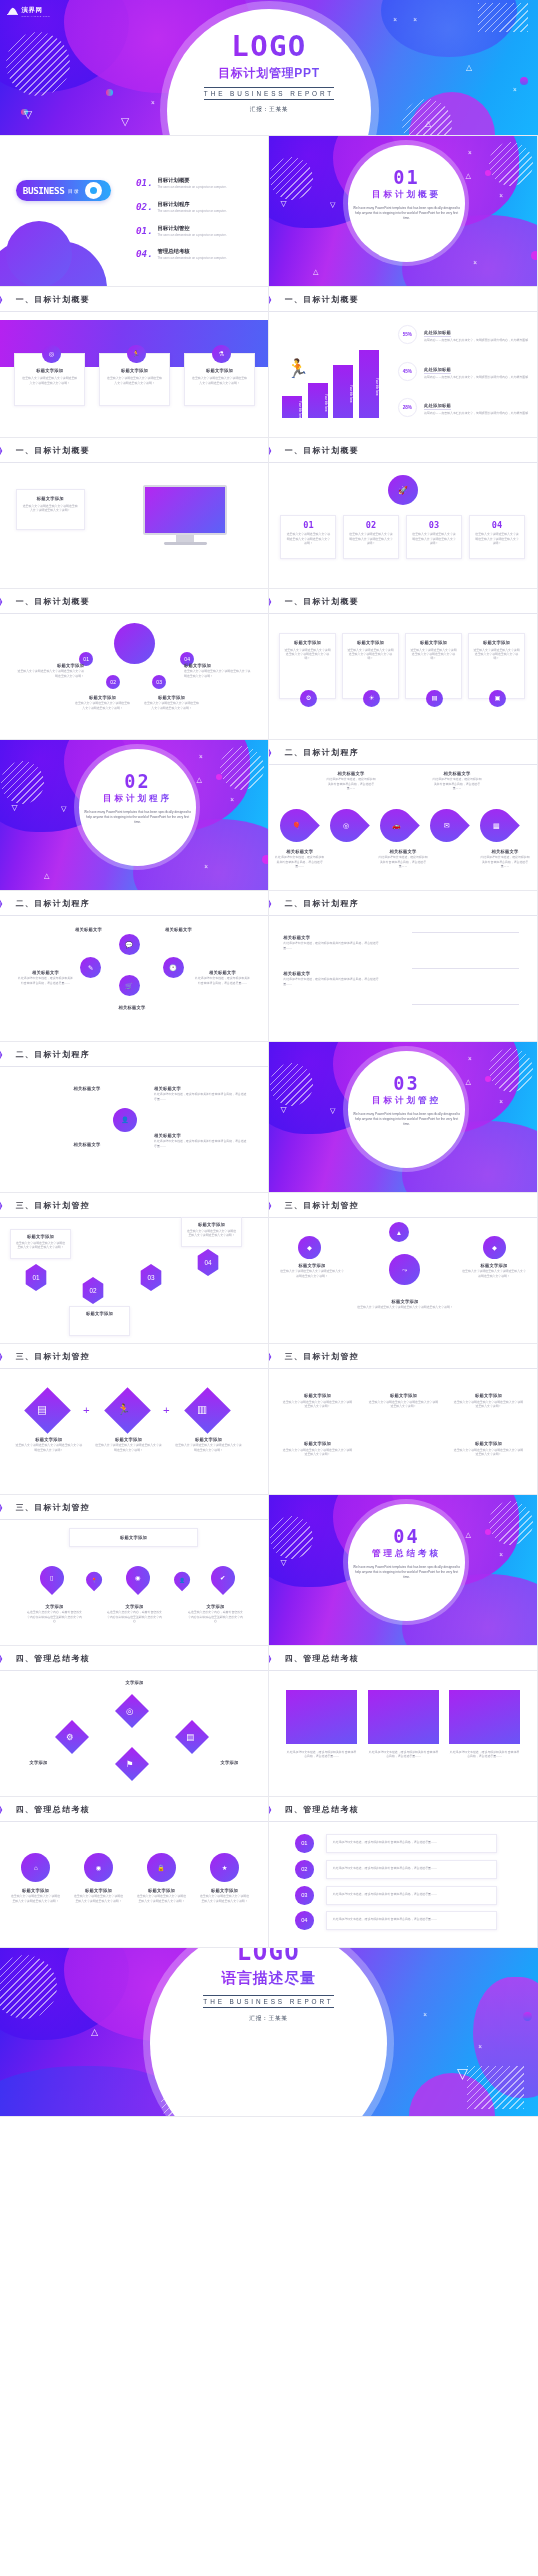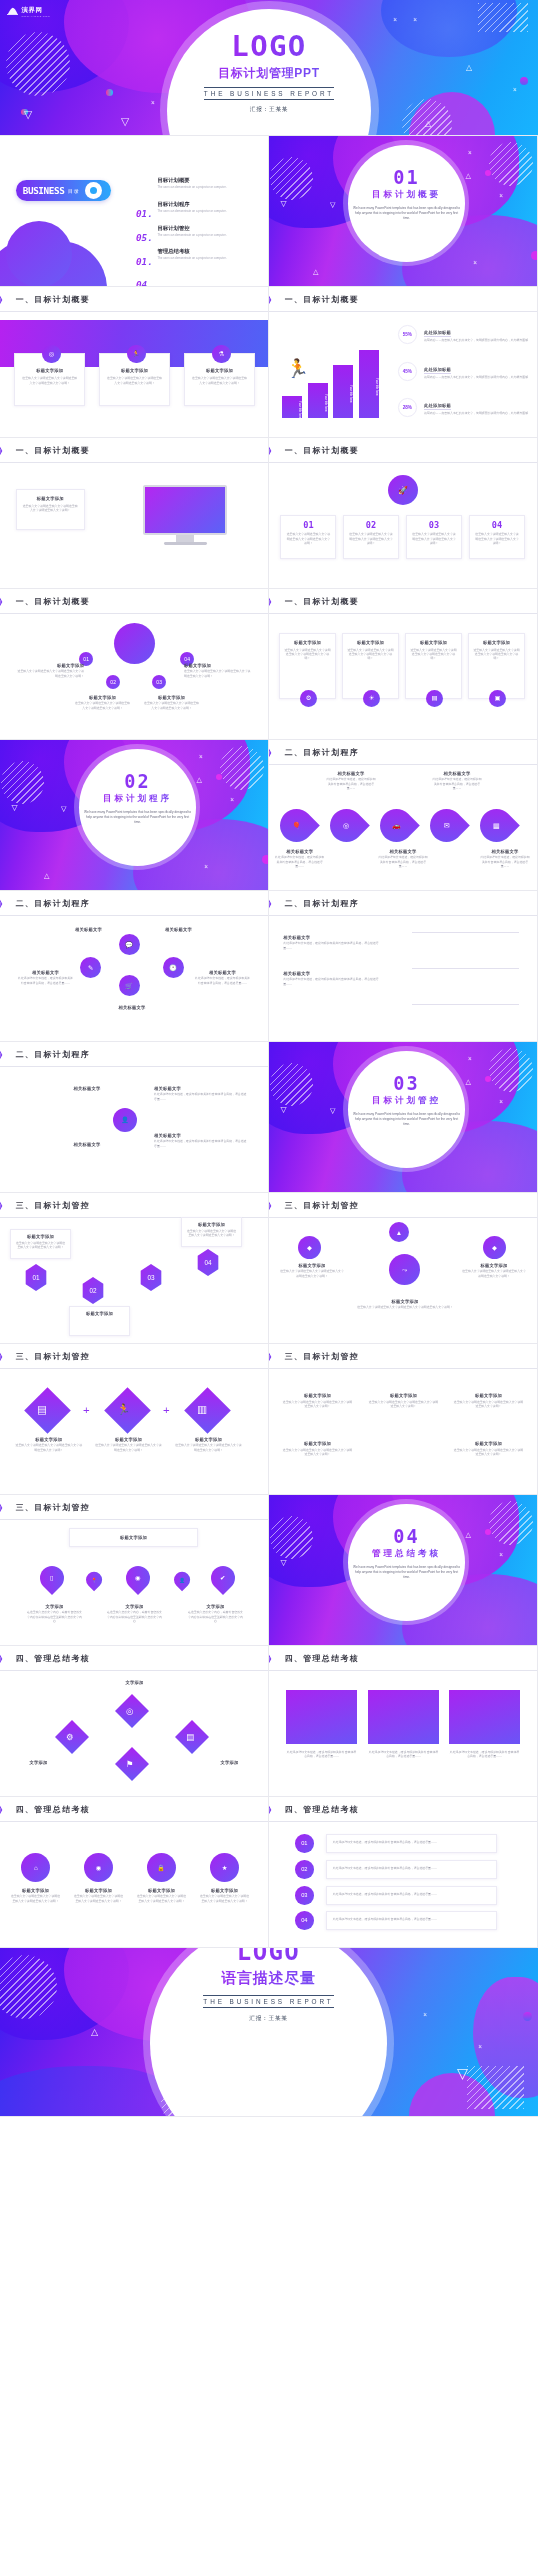--- a/index.html
+++ b/index.html
@@ -129,21 +129,21 @@
     display:flex; align-items:center; padding-left:7.1px;
     box-shadow:0 1.4px 4.3px rgba(70,60,200,.25);
   }
   .contents-en { font-family:"DejaVu Sans Mono", monospace; color:#fff; font-size:9.3px; font-weight:700; letter-spacing:-0.4px; }
   .contents-cn { color:#fff; font-size:5px; margin-left:3.6px; letter-spacing:0.7px; }
   .eye { width:17px; height:17px; border-radius:50%; background:#fff; margin-left:5.7px; display:flex; align-items:center; justify-content:center; }
   .eye i { display:block; width:7.1px; height:7.1px; border-radius:50%; background:#2aa8fb; }
 
   .toc-row { position:absolute; left:136px; display:flex; align-items:flex-start; }
   .toc-num { font-family:"DejaVu Sans Mono", monospace; font-style:italic; font-weight:700; font-size:9.3px;
-    background:linear-gradient(90deg,#a31ff0,#5f5cf6); -webkit-background-clip:text; background-clip:text; color:transparent; width:21.4px;margin-top:31px; }
+    background:linear-gradient(90deg,#a31ff0,#5f5cf6); -webkit-background-clip:text; background-clip:text; color:transparent; width:21.4px; }
   .toc-t { font-size:5.4px; font-weight:700; color:#33333f; }
   .toc-s { font-size:2.9px; color:#a8a8b8; margin-top:1.4px; }
 
   .cloud { position:absolute; left:-14.3px; bottom:-15.7px; width:121px; height:61px;
     background: linear-gradient(135deg,#8c33f2,#6a5bf6); border-radius: 43px 50px 14.3px 14.3px; }
   .cloud:after { content:""; position:absolute; left:20px; top:-20px; width:66px; height:66px; border-radius:50%;
     background: linear-gradient(135deg,#8c33f2,#6a5bf6); }
 
   
   .bar { position:absolute; bottom:0; background: linear-gradient(180deg,#a021f1,#7c41f4); writing-mode: vertical-rl; color:#fff; font-size:2.9px; text-align:center; padding-top:4.3px; }
@@ -230,21 +230,21 @@
         </span>
     </div>
     <div class="toc-row" style="top:41px;">
       <div class="toc-num">01.</div>
       <div>
           <div class="toc-t">目标计划概要</div>
       <div class="toc-s">The user can demonstrate on a projector or computer.</div>
         </div>
     </div>
     <div class="toc-row" style="top:65px;">
-      <div class="toc-num">05.</div>
+      <div class="toc-num">02.</div>
       <div>
           <div class="toc-t">目标计划程序</div>
       <div class="toc-s">The user can demonstrate on a projector or computer.</div>
         </div>
     </div>
     <div class="toc-row" style="top:89px;">
       <div class="toc-num">01.</div>
       <div>
           <div class="toc-t">目标计划管控</div>
       <div class="toc-s">The user can demonstrate on a projector or computer.</div>

